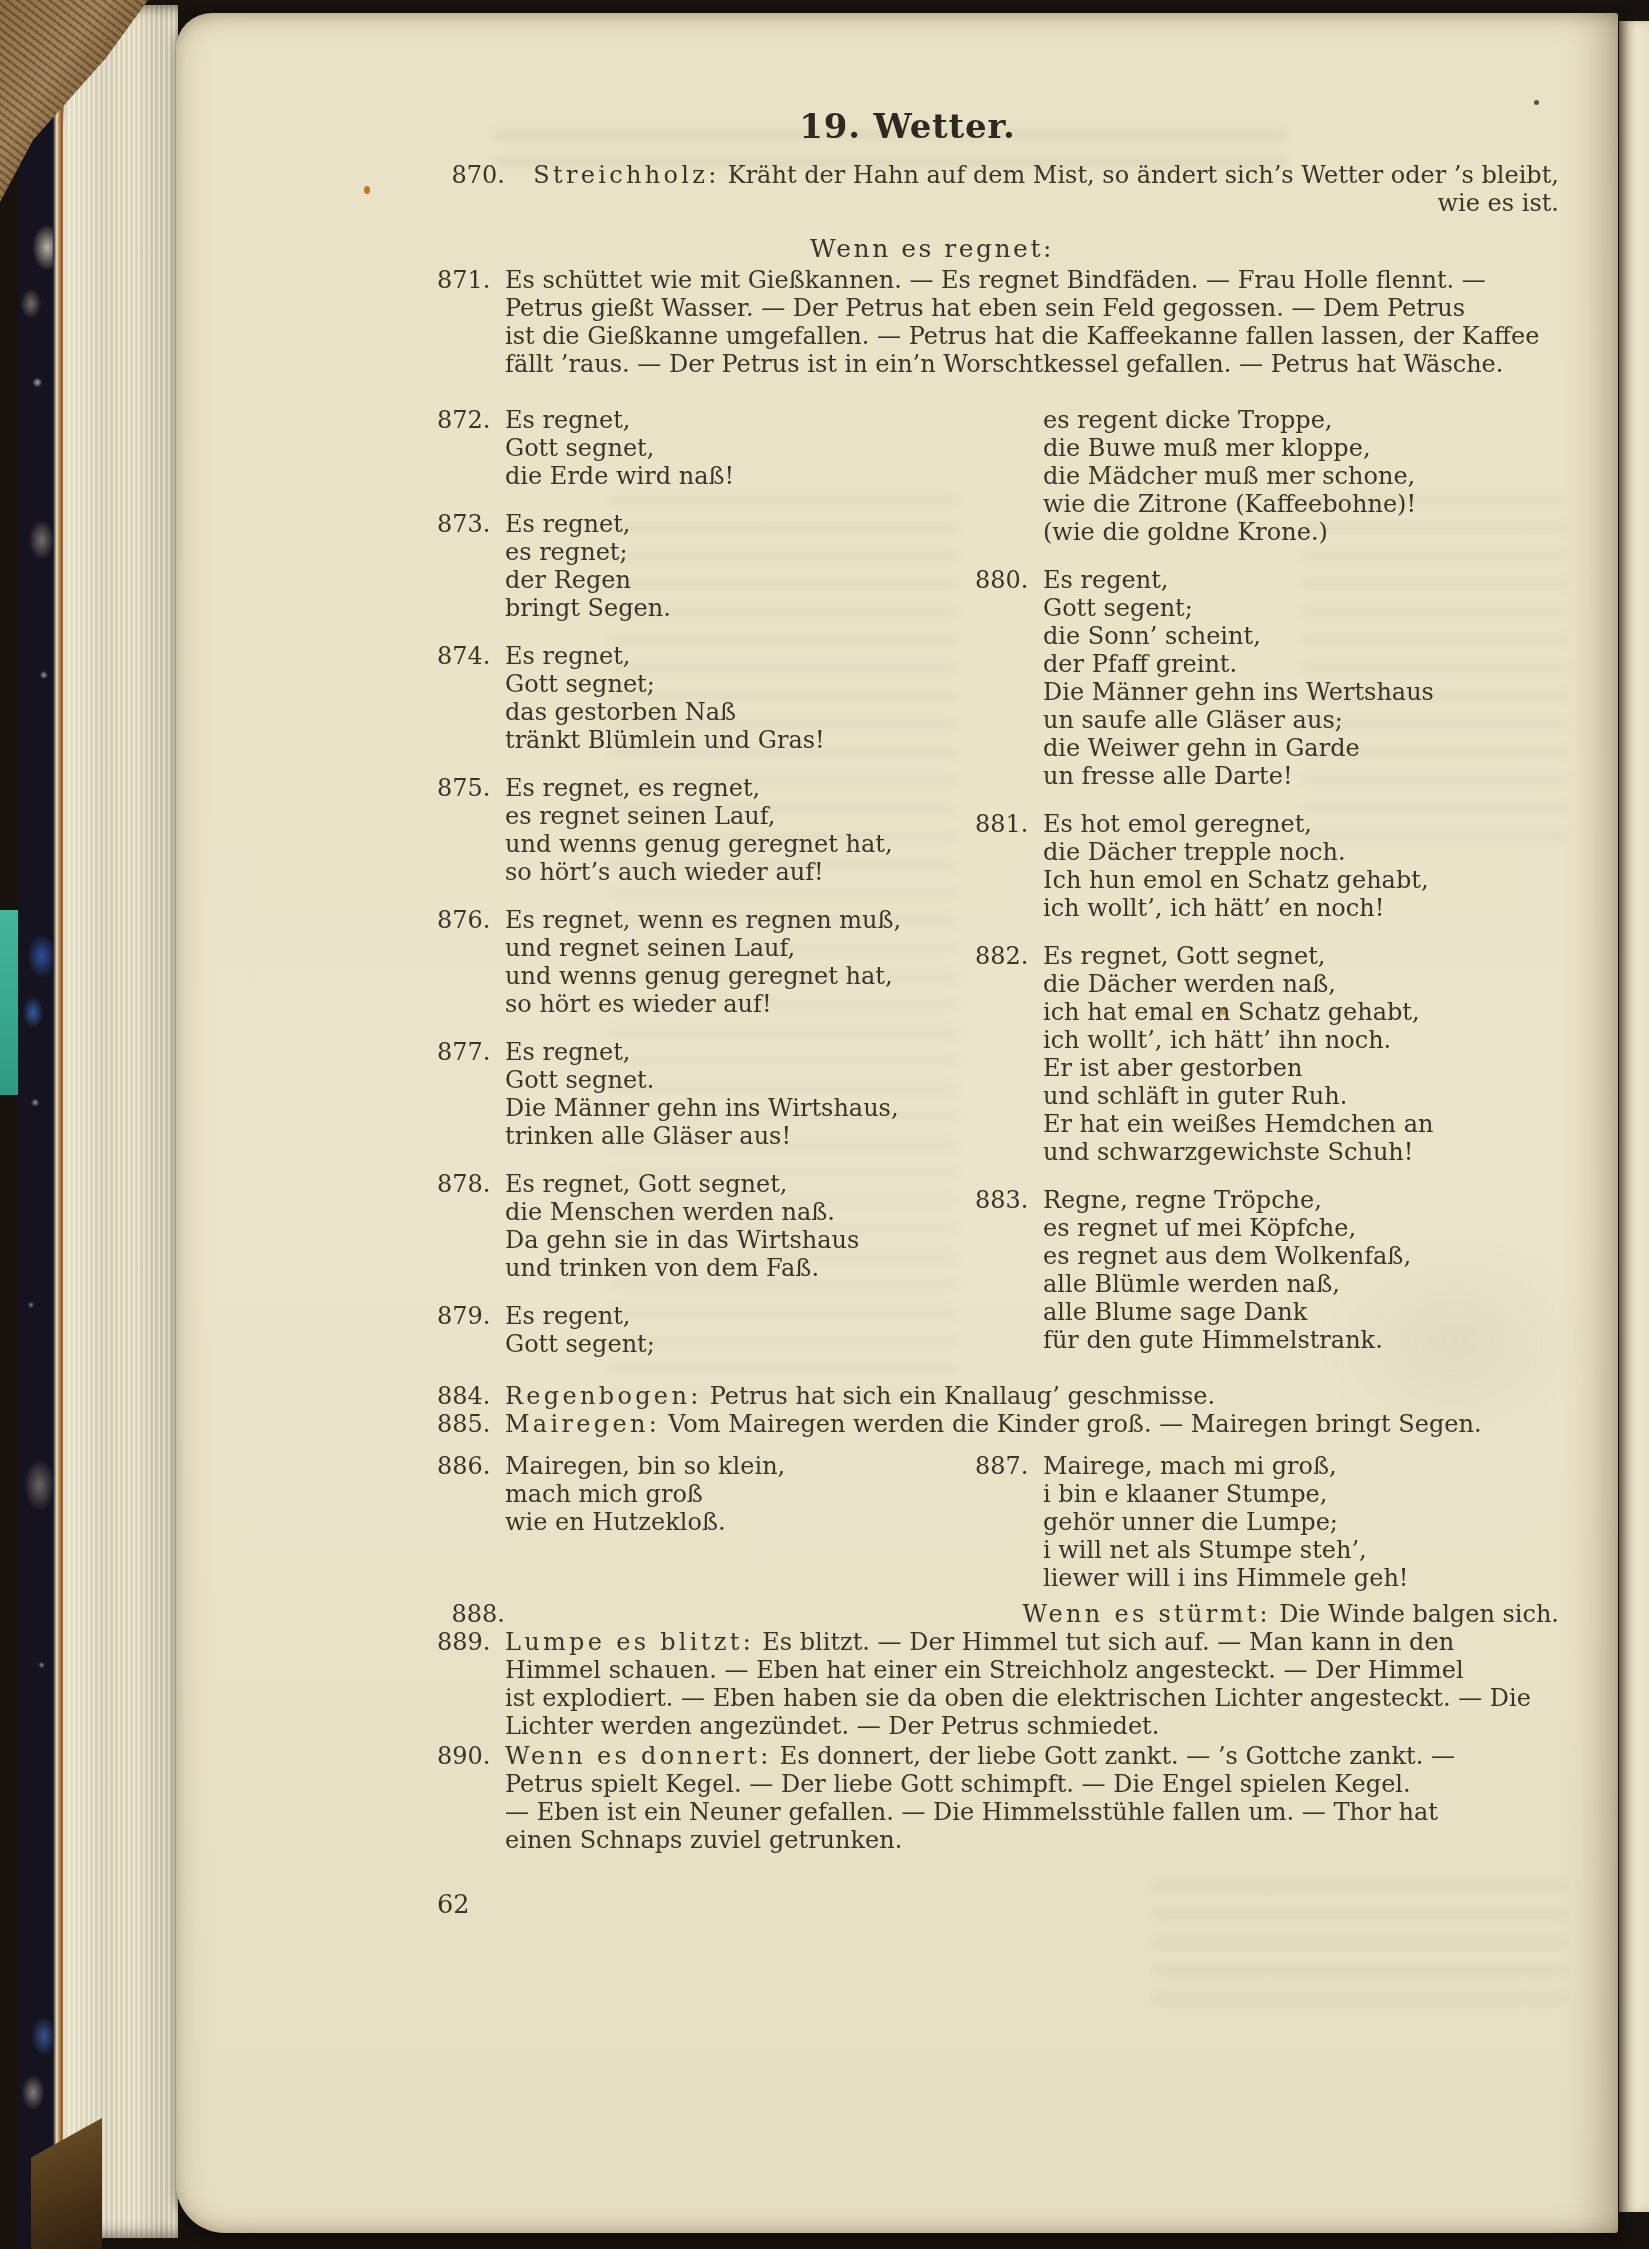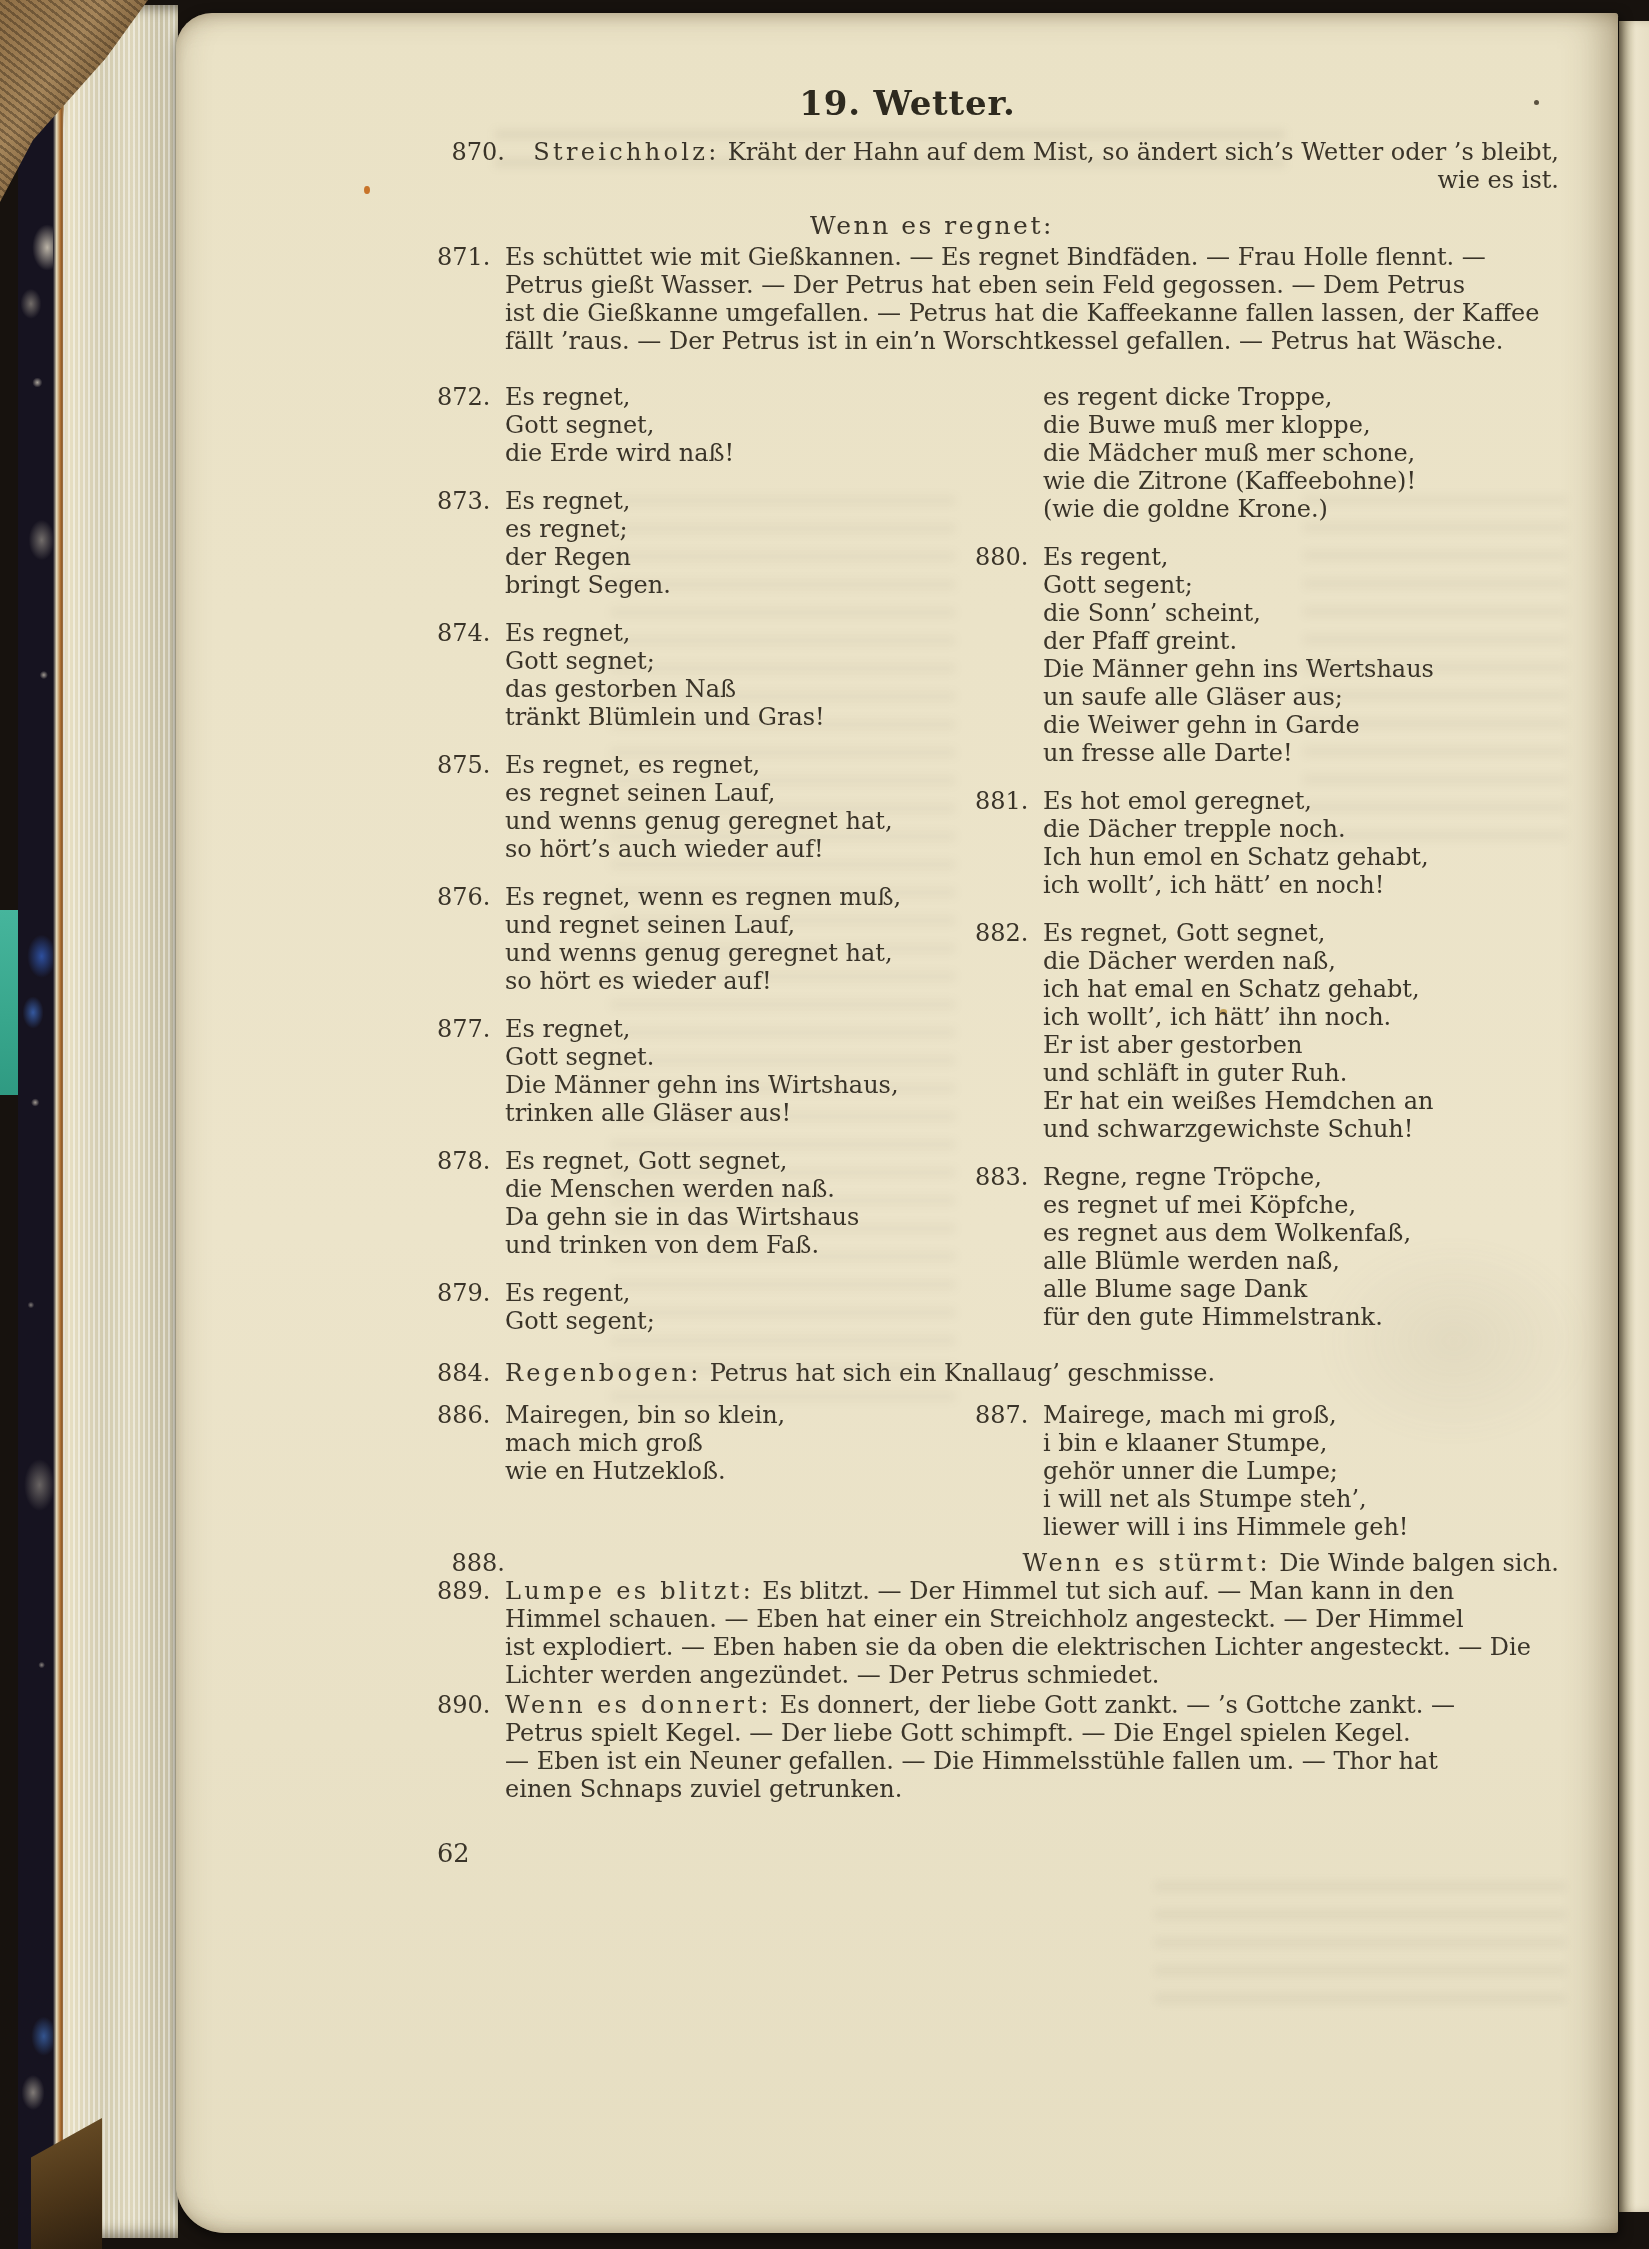--- a/index.html
+++ b/index.html
@@ -64,21 +64,21 @@
   
   .ghost { position: absolute; pointer-events: none; filter: blur(4.1px); opacity: .55; }
   .g-lines { background: repeating-linear-gradient(0deg, rgba(128,120,98,.17) 0 10.7px, rgba(128,120,98,0) 10.7px 28px); }
   .g-blotch { background: radial-gradient(ellipse at 50% 50%, rgba(140,132,110,.18), rgba(140,132,110,0) 70%); }
   .fleck { position: absolute; border-radius: 50%; }
 
   
   .content { position: absolute; left: 261px; top: 0; width: 1122px; color: #3a3429; font-size: 24px; }
   .ln { line-height: 28px; white-space: nowrap; }
   .title { font-size: 34px; line-height: 40px; font-weight: bold; letter-spacing: 0.8px;
-    color: #2e2a1f; text-align: center; margin-top: 70px; margin-right: 181px; }
+    color: #2e2a1f; text-align: center; margin-top: 93px; margin-right: 181px; }
   .subtitle { font-size: 25px; line-height: 28px; letter-spacing: 2.5px; text-align: center;
     margin-top: 18px; margin-right: 132px; }
   .entry { display: flex; }
   .entry .num { flex: 0 0 68px; line-height: 28px; }
   .entry .txt { flex: 1 1 auto; }
   .kw { letter-spacing: 3.3px; margin-right: 8.2px; }
   .cols { display: grid; grid-template-columns: 538px 1fr; align-items: start; }
   .col > .entry + .entry { margin-top: 20px; }
   .pagenum { font-size: 25.6px; line-height: 30px; margin-top: 35px; }
 </style>
@@ -263,20 +263,26 @@
           </div>
         </div>
       </div>
 
       <div class="entry prose" style="margin-top:24px;">
         <span class="num">884.</span>
         <div class="txt">
           <div class="ln"><span class="kw">Regenbogen:</span><span>Petrus hat sich ein Knallaug’ geschmisse.</span></div>
         </div>
       </div>
+      <div class="entry prose">
+        <span class="num">885.</span>
+        <div class="txt">
+          <div class="ln"><span class="kw">Mairegen:</span><span>Vom Mairegen werden die Kinder groß. — Mairegen bringt Segen.</span></div>
+        </div>
+      </div>
 
       <div class="cols" style="margin-top:14px;">
         <div class="col">
           <div class="entry">
             <span class="num">886.</span>
             <div class="txt">
                 <div class="ln">Mairegen, bin so klein,</div>
                 <div class="ln">mach mich groß</div>
                 <div class="ln">wie en Hutzekloß.</div>
               </div>

